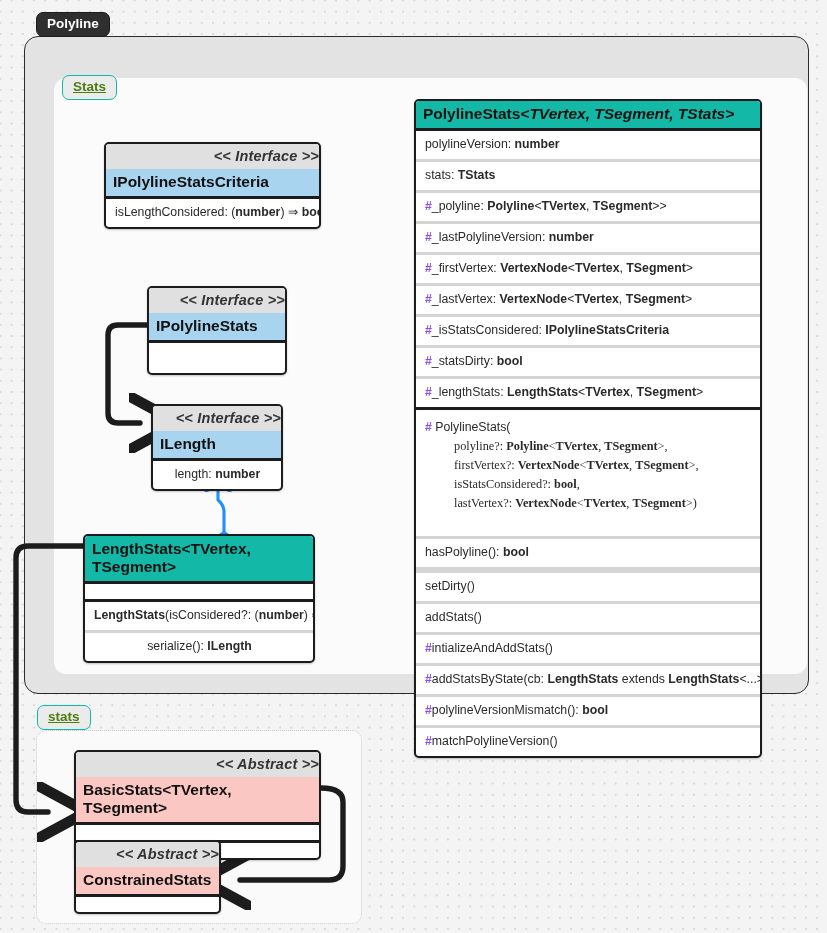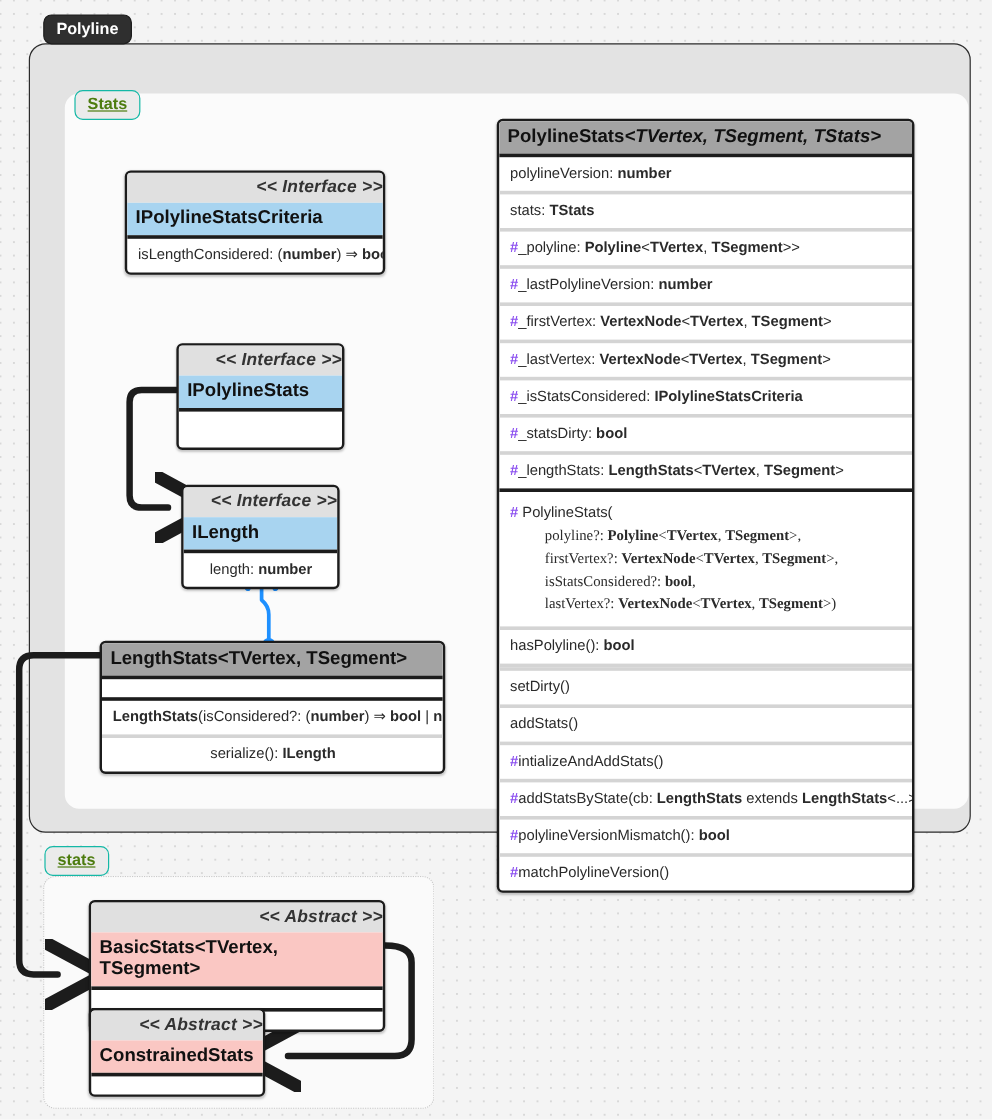--- a/index.html
+++ b/index.html
@@ -28,39 +28,39 @@
   .badge-light{background:#ebebeb;color:#4d7c0f;border:1px solid #14b8a6;text-decoration:underline;}
 
   
   .uml{position:absolute;background:#ffffff;border:2.6px solid #1c1c1c;
       border-radius:5px;box-sizing:border-box;overflow:hidden;
       box-shadow:0 1px 2px rgba(0,0,0,.22);}
   .stereo{background:#e0e0e0;text-align:right;font-style:italic;font-weight:bold;
       font-size:14.5px;color:#333;padding:4px 0 5px 0;letter-spacing:.2px;}
   .nm{font-weight:bold;font-size:15.5px;color:#111;padding:4px 0 5px 7px;}
   .nm-blue{background:#a8d4f0;}
-  .nm-yellow{background:#a3a3a3;}
+  .nm-yellow{background:#14b8a6;}
   .nm-pink{background:#fac7c3;}
   .sep{height:3px;background:#d4d4d4;}
   .thick-sep{height:3px;background:#1c1c1c;}
   .row{font-size:12.3px;color:#2a2a2a;padding:6px 8px 6px 9px;line-height:1.3;
       white-space:nowrap;}
   .row-center{text-align:center;}
   .row-empty{height:15px;padding:0;}
   .vis{color:#8b4ff0;font-weight:bold;}
   .gen-i{font-style:italic;}
 
-  .ctor{font-size:12.3px;color:#2a2a2a;padding:8px 8px 9px 9px;line-height:1.55;white-space:nowrap;}
+  .ctor{font-size:12.3px;color:#2a2a2a;padding:8px 8px 23px 9px;line-height:1.55;white-space:nowrap;}
   .ctor .ind{display:block;padding-left:29px;font-family:Liberation Serif, serif;}
 
   
   #box-ipolylinestatscriteria{left:104px;top:142px;width:217px;}
   #box-ipolylinestats{left:147px;top:286px;width:140px;}
   #box-ilength{left:151px;top:404px;width:132px;}
-  #box-lengthstats{left:83px;top:534px;width:288px;}
+  #box-lengthstats{left:83px;top:534px;width:232px;}
   #box-polylinestats{left:414px;top:99px;width:348px;}
   #box-basicstats{left:74px;top:750px;width:247px;}
   #box-constrainedstats{left:74px;top:840px;width:147px;}
 
   svg.conn{position:absolute;left:0;top:0;width:827px;height:933px;overflow:visible;pointer-events:none;}
 </style>
 </head>
 <body>
 
 <div class="group" id="group-polyline"></div>

